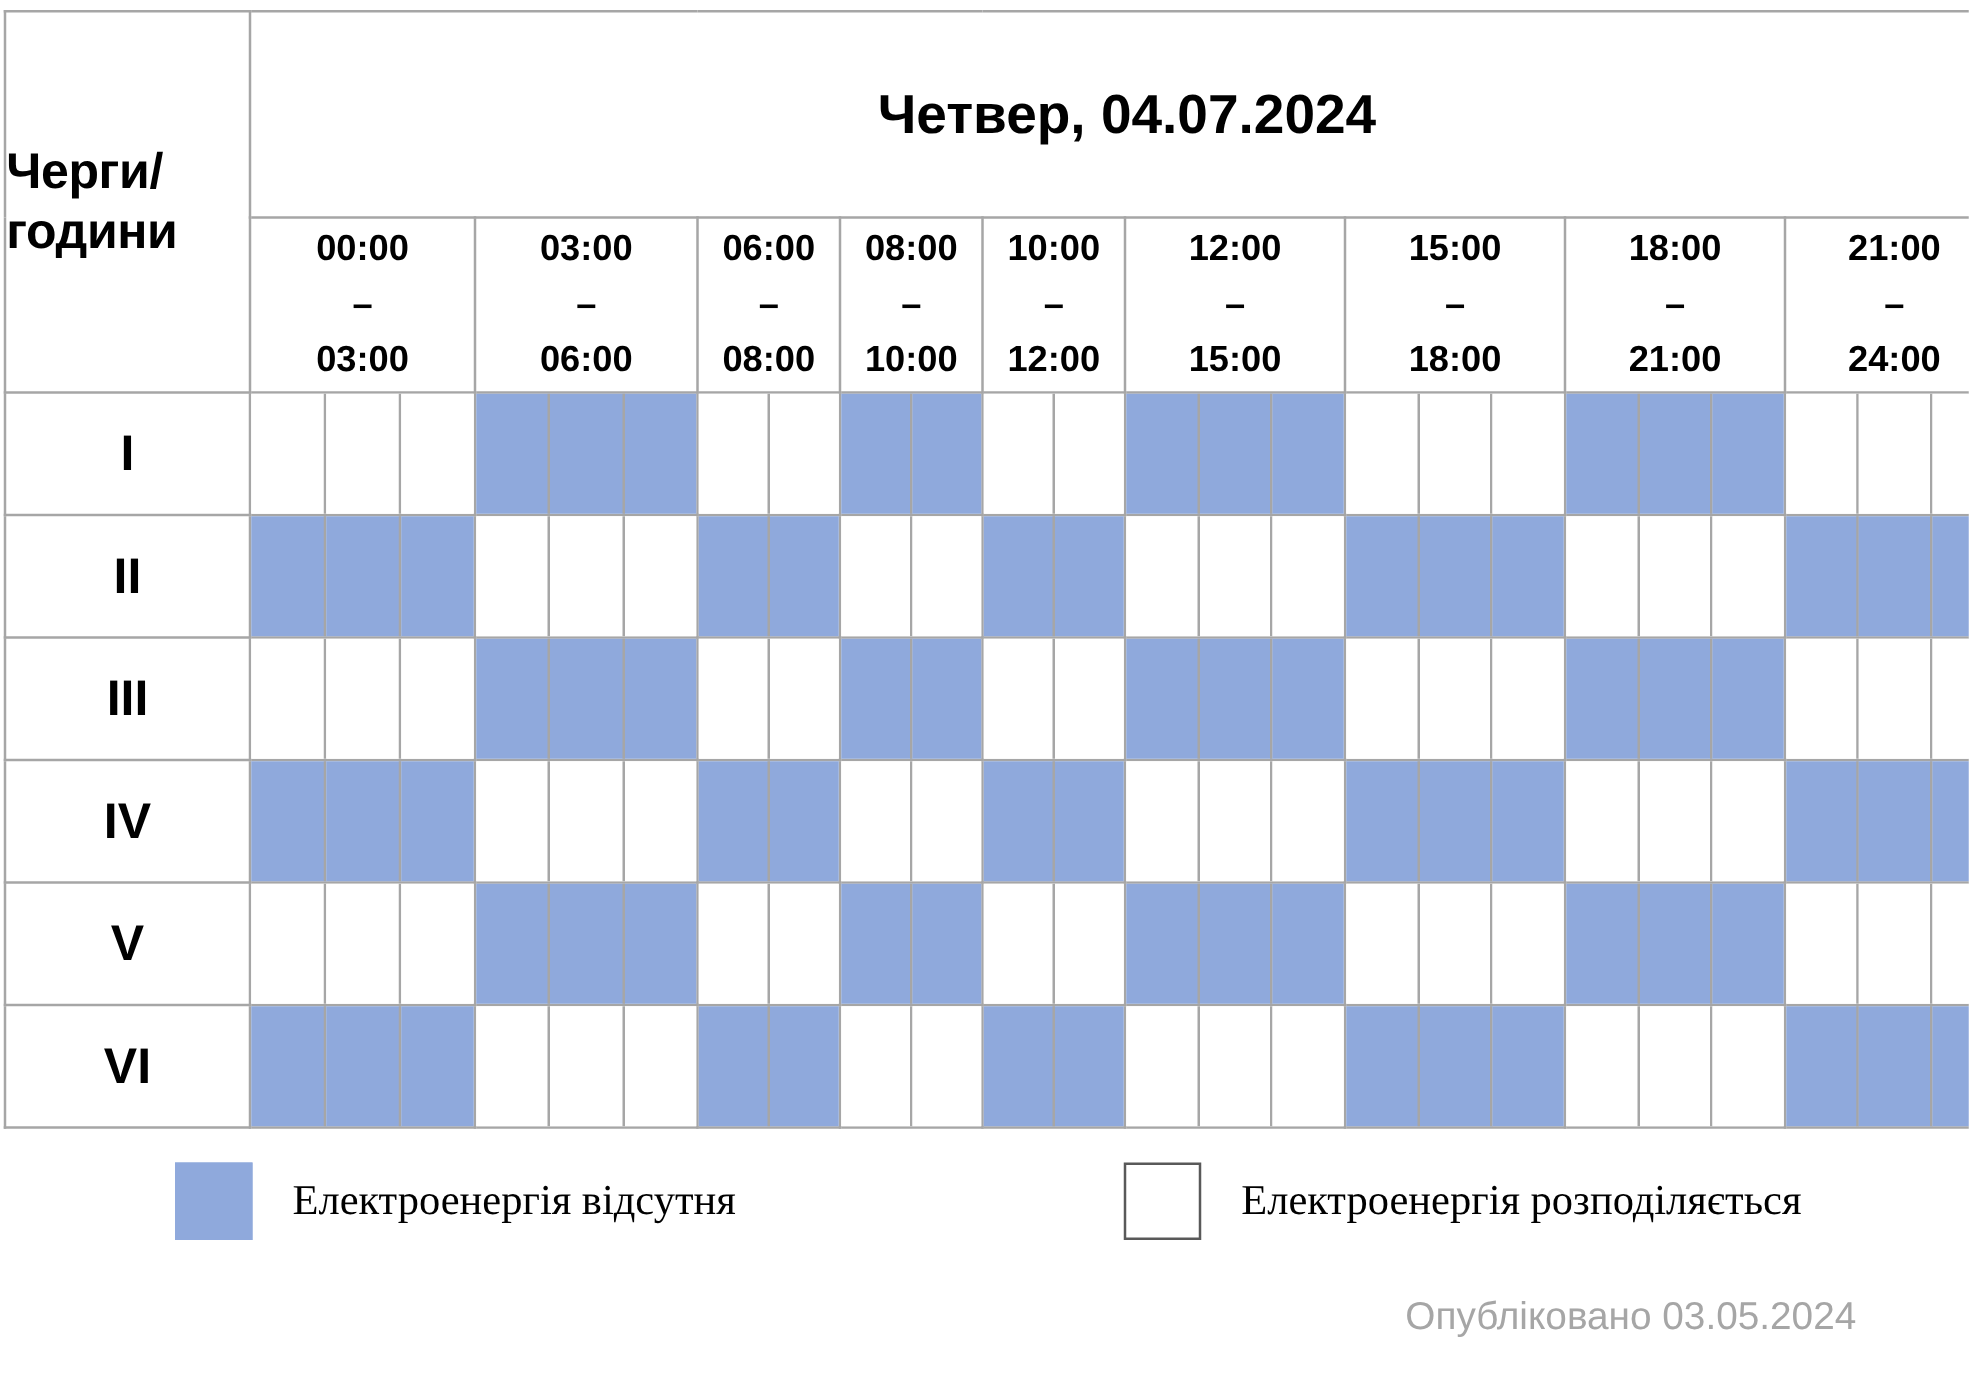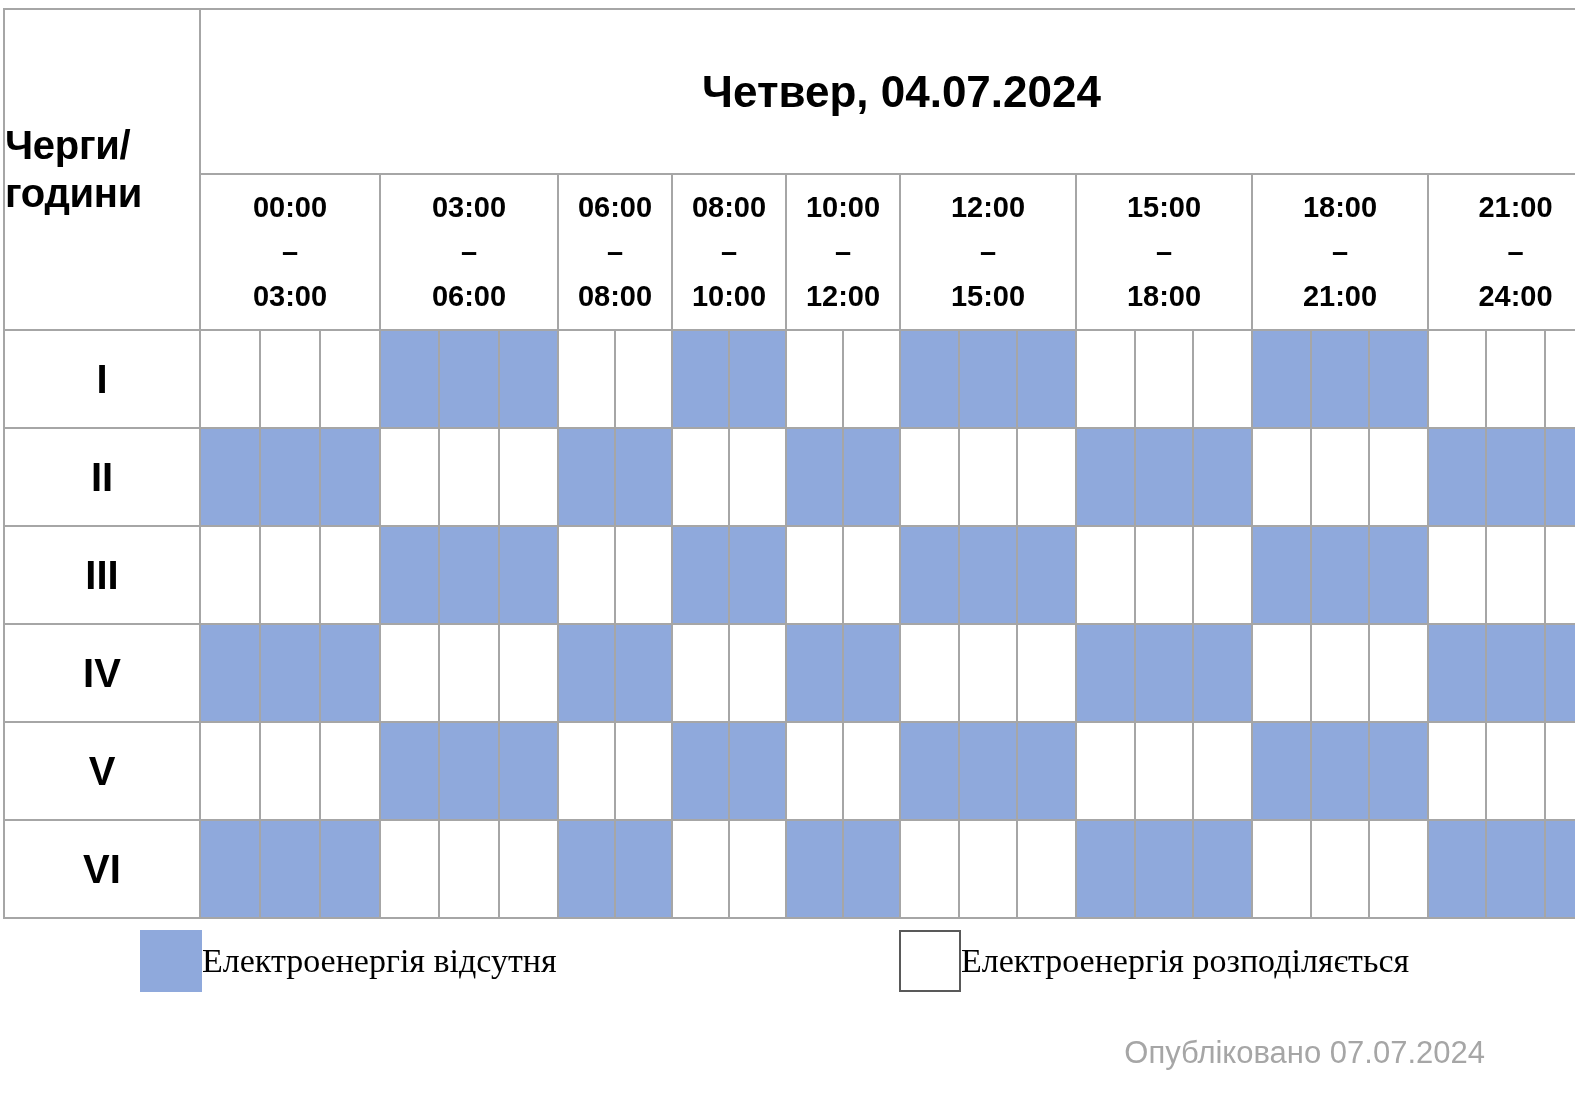--- a/index.html
+++ b/index.html
@@ -52,21 +52,21 @@
     font-weight: bold;
     text-align: center;
     vertical-align: middle;
     height: 165px;
   }
   .time-head {
     font-size: 29px;
     font-weight: bold;
     text-align: center;
     vertical-align: middle;
-    height: 156px;
+    height: 140px;
     line-height: 1.55;
   }
   .time-head .dash { display: block; font-weight: bold; }
   .queue-label {
     font-size: 40px;
     font-weight: bold;
     text-align: center;
     vertical-align: middle;
     height: 96px;
   }
@@ -105,20 +105,21 @@
   .legend-item.on-item  { left: 875px; top: 0; padding-left: 24px; }
   .swatch {
     width: 62px;
     height: 62px;
     border: 2px solid #7f7f7f;
     box-sizing: border-box;
   }
   .swatch.off { background: #8fa9dc; border-color: #8fa9dc; }
   .swatch.on  { background: #ffffff; border-color: #595959; }
   .legend-text {
+    margin-left: 32px;
     font-size: 34px;
     font-family: "Liberation Serif", serif;
     white-space: nowrap;
   }
 
   
   .published {
     position: absolute;
     right: 90px;
     top: 1035px;
@@ -587,14 +588,14 @@
     <div class="legend-item off-item">
       <span class="swatch off"></span>
       <span class="legend-text">Електроенергія відсутня</span>
     </div>
     <div class="legend-item on-item">
       <span class="swatch on"></span>
       <span class="legend-text">Електроенергія розподіляється</span>
     </div>
   </div>
 
-  <div class="published">Опубліковано 07.07.2024</div>
+  <div class="published">Опубліковано 03.05.2024</div>
 </div>
 
 </body></html>

